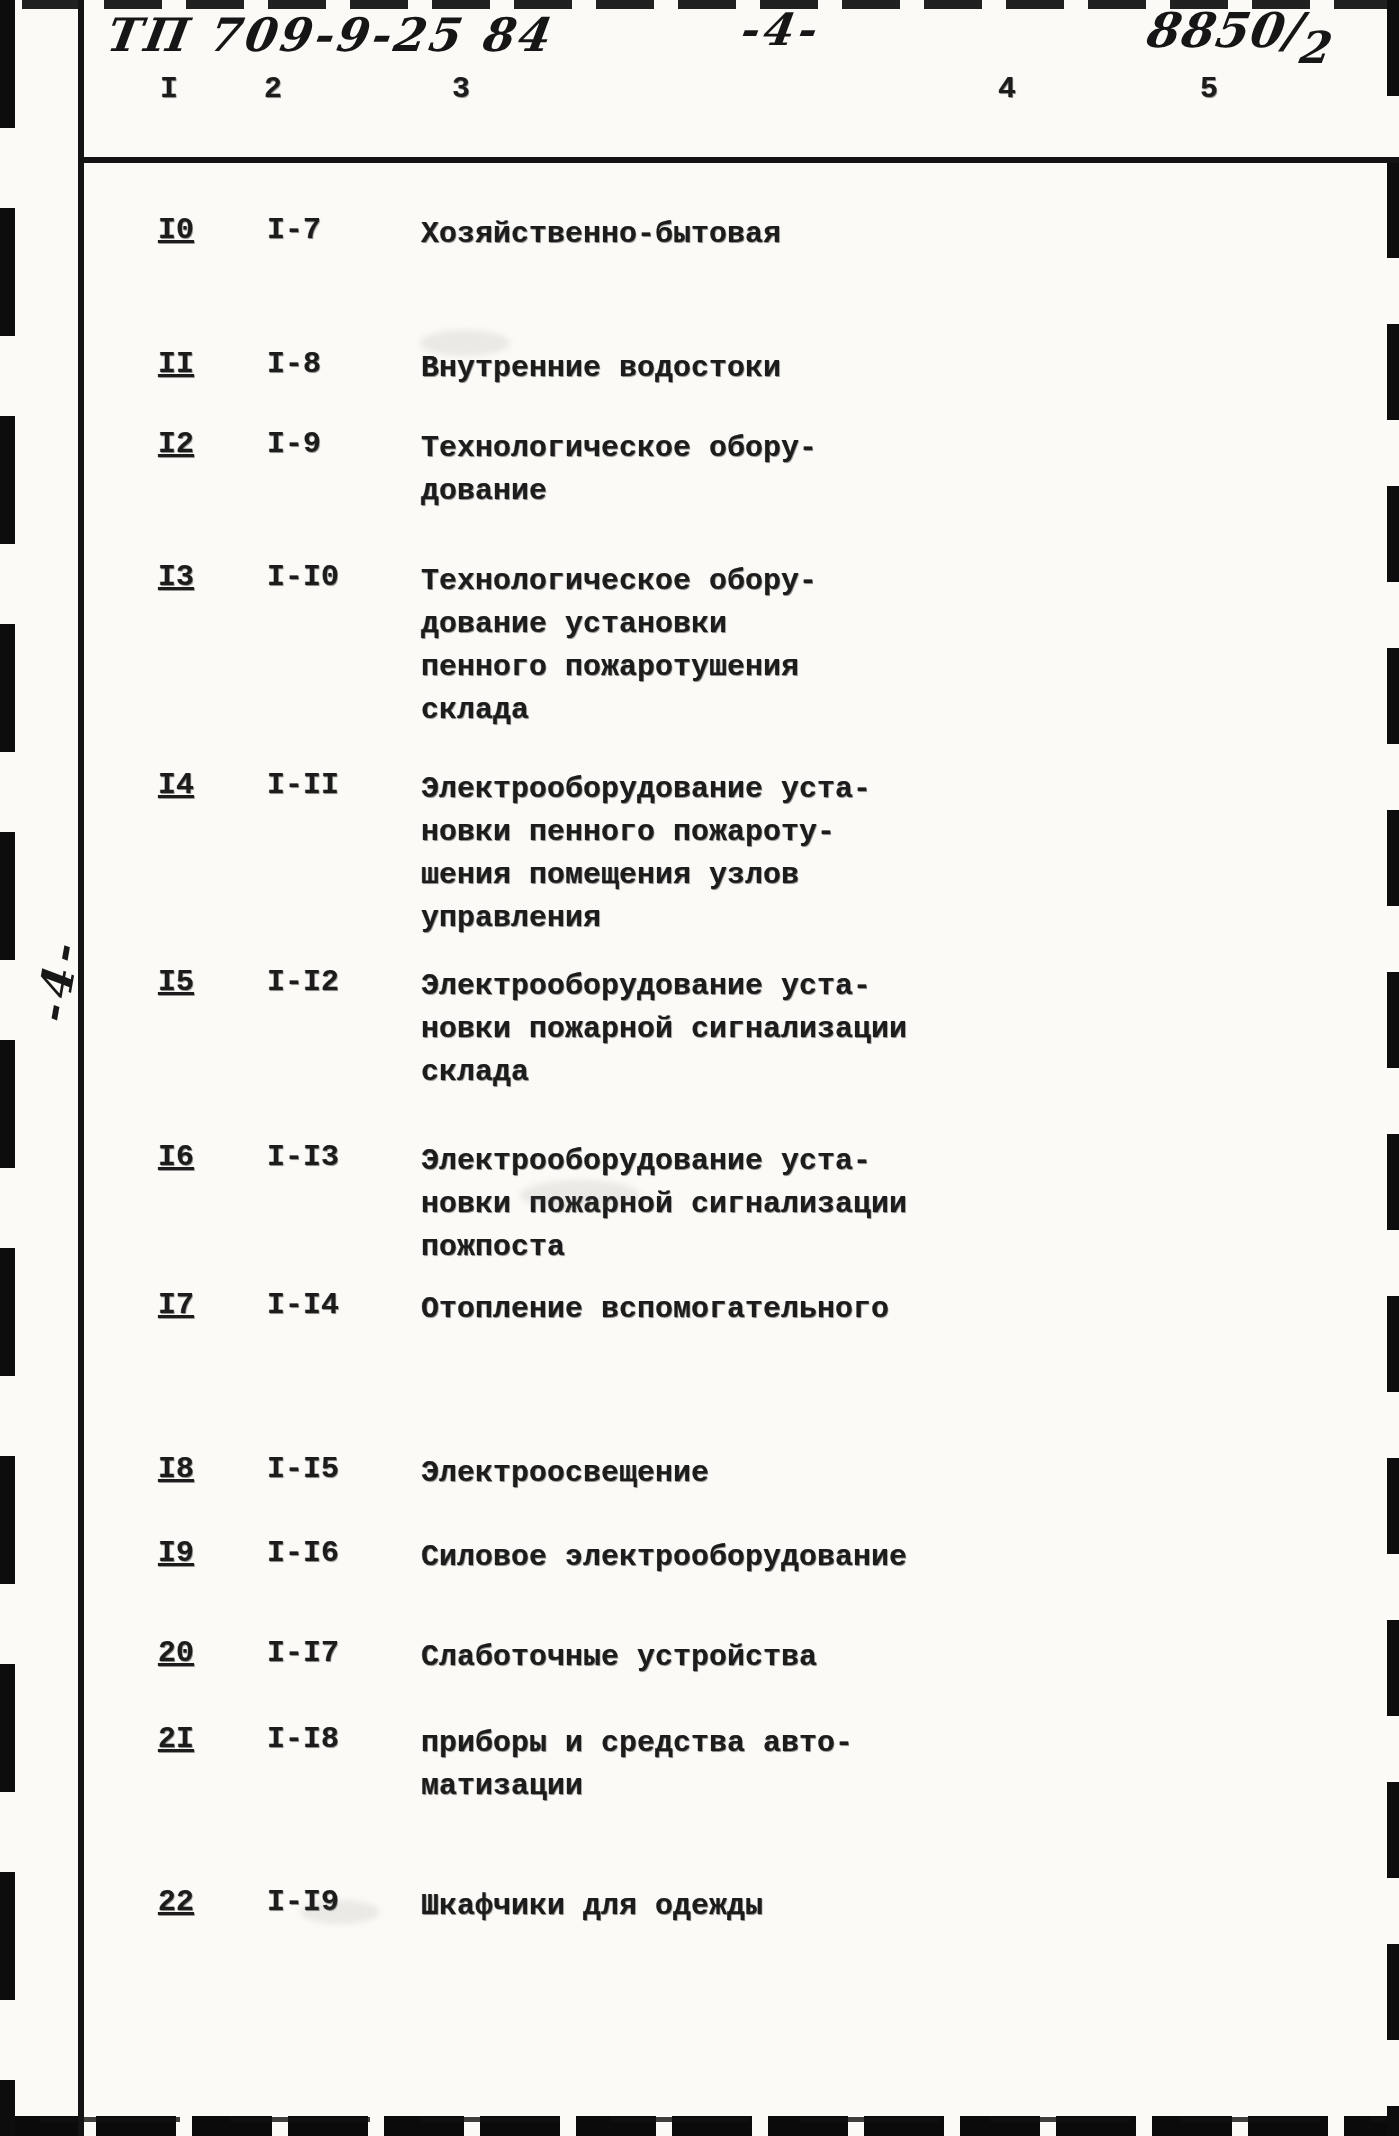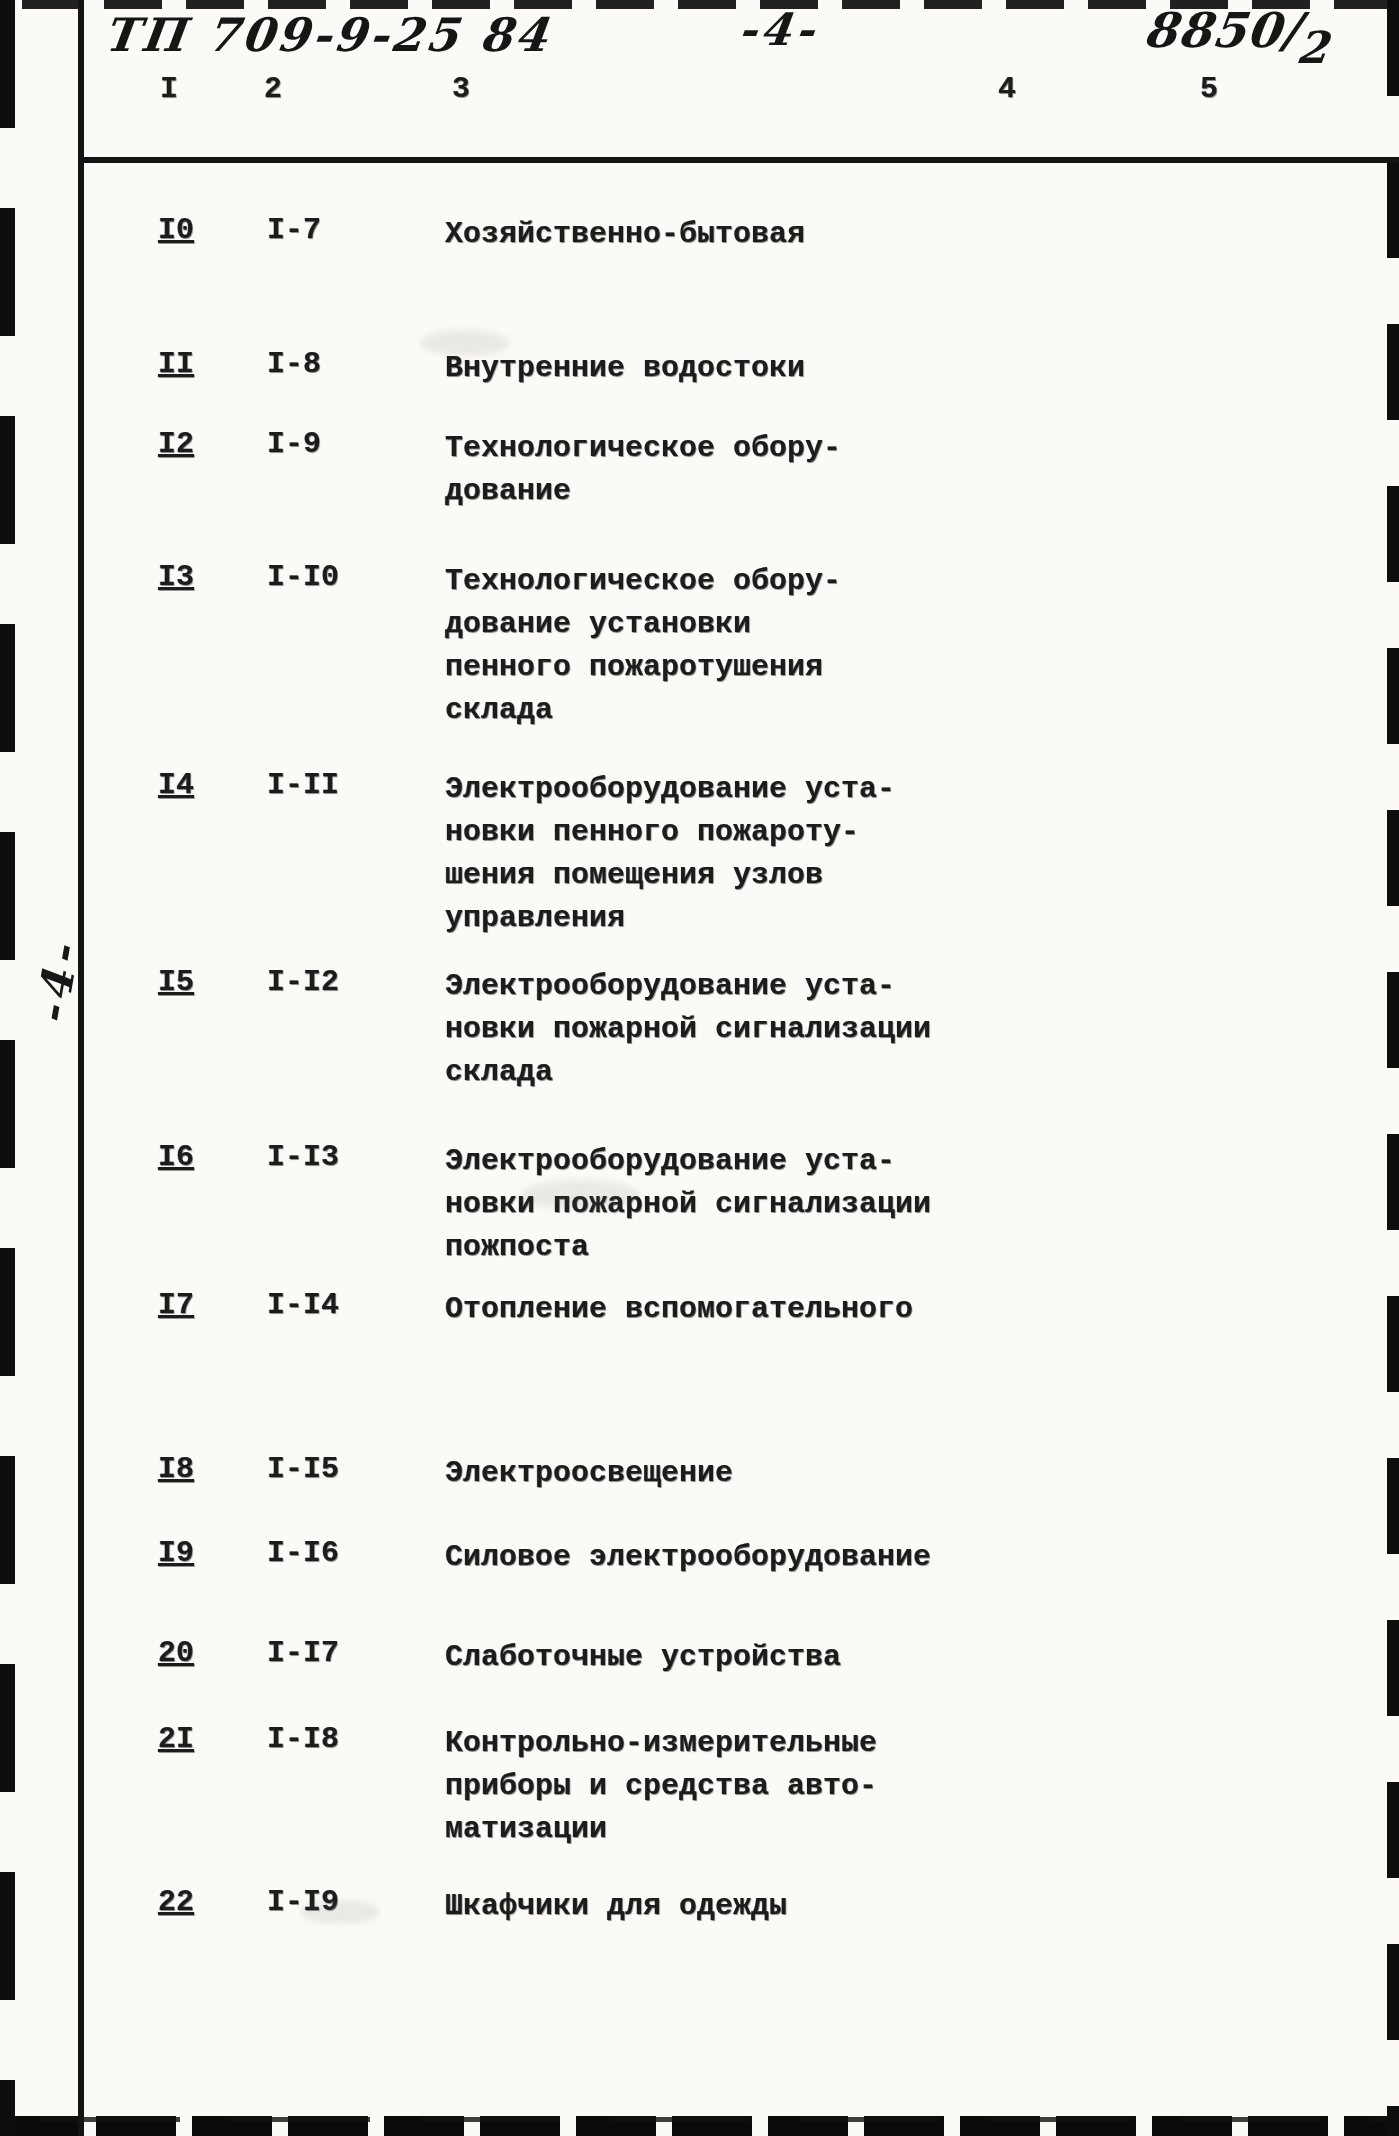--- a/index.html
+++ b/index.html
@@ -62,21 +62,21 @@
     color:#1c1c1c;
     text-shadow:0.7px 0.9px 0.7px rgba(25,25,25,.5), -0.4px 0 0.5px rgba(40,40,40,.3);
     white-space:pre;
   }
   .colnum{position:absolute;top:72px;}
   .c1{left:160px;} .c2{left:264px;} .c3{left:452px;} .c4{left:998px;} .c5{left:1200px;}
   
   .row{position:absolute;left:0;width:1399px;}
   .row .num{position:absolute;left:158px;top:0;text-decoration:underline;}
   .row .code{position:absolute;left:267px;top:0;}
-  .row .text{position:absolute;left:445px;top:0;}
+  .row .text{position:absolute;left:421px;top:0;}
   .tline{height:43px;line-height:43px;}
   
   .margin-note{
     position:absolute;left:-18px;top:950px;width:160px;height:60px;
     font-family:"DejaVu Serif", serif;font-style:italic;font-weight:bold;
     font-size:44px;color:#181818;letter-spacing:6px;
     transform:rotate(-80deg);
     text-align:center;
   }
   
@@ -162,21 +162,21 @@
       <div class="typed text"><div class="tline">Силовое электрооборудование</div></div>
     </div>
       <div class="row" style="top: 1636px;">
       <span class="typed num">20</span>
       <span class="typed code">I-I7</span>
       <div class="typed text"><div class="tline">Слаботочные устройства</div></div>
     </div>
       <div class="row" style="top: 1722px;">
       <span class="typed num">2I</span>
       <span class="typed code">I-I8</span>
-      <div class="typed text"><div class="tline">Контрольно-измерительные</div><div class="tline">приборы и средства авто-</div><div class="tline">матизации</div></div>
+      <div class="typed text"><div class="tline">приборы и средства авто-</div><div class="tline">матизации</div></div>
     </div>
       <div class="row" style="top: 1885px;">
       <span class="typed num">22</span>
       <span class="typed code">I-I9</span>
       <div class="typed text"><div class="tline">Шкафчики для одежды</div></div>
     </div>
     </div>
 
   <div class="smudge" style="left:420px;top:330px;width:90px;height:26px;"></div>
   <div class="smudge" style="left:520px;top:1180px;width:120px;height:30px;"></div>

